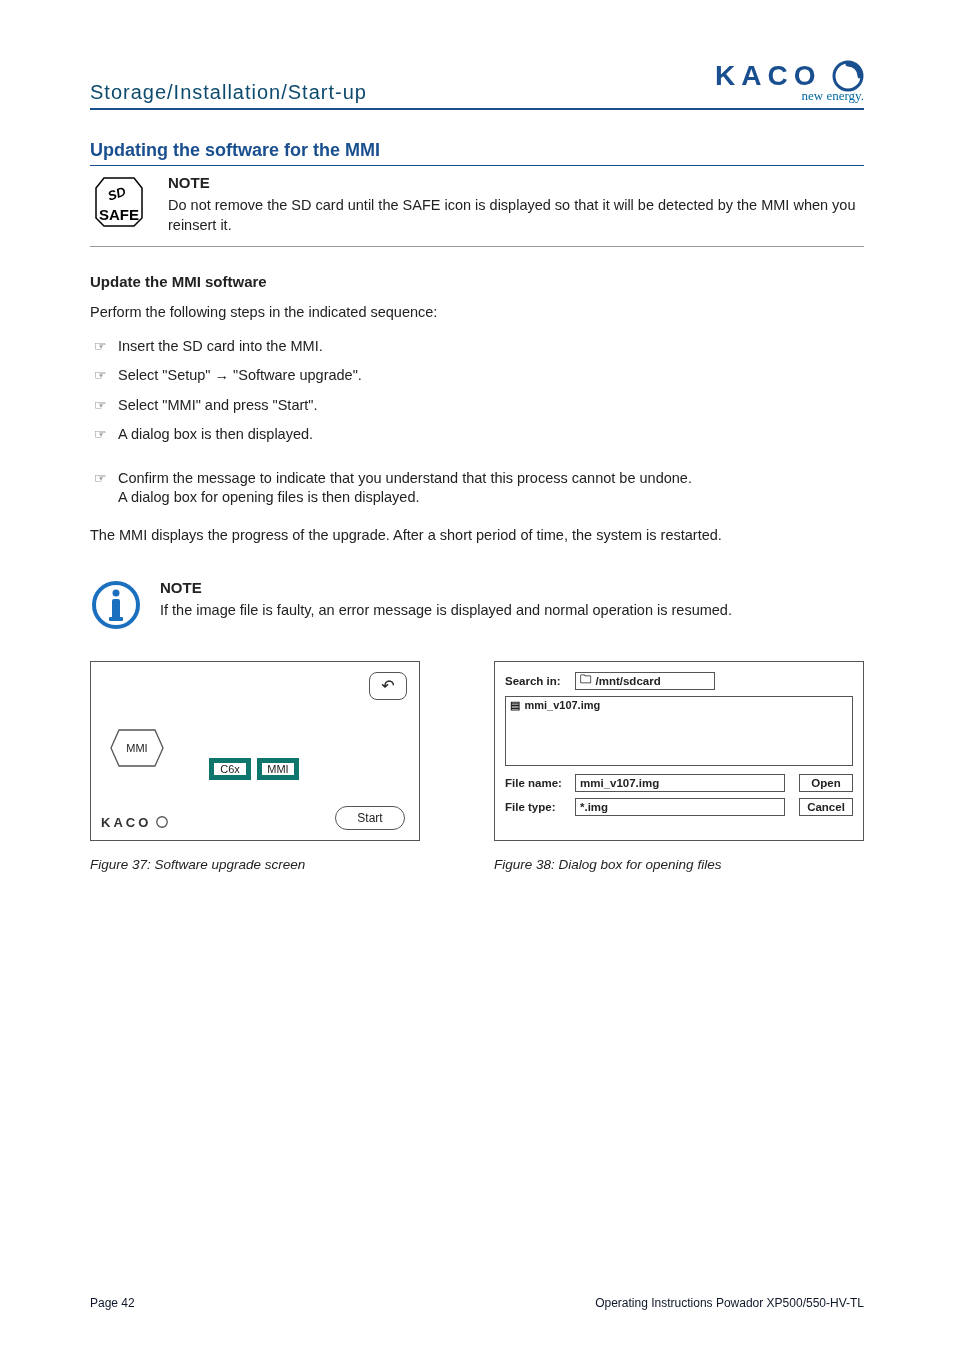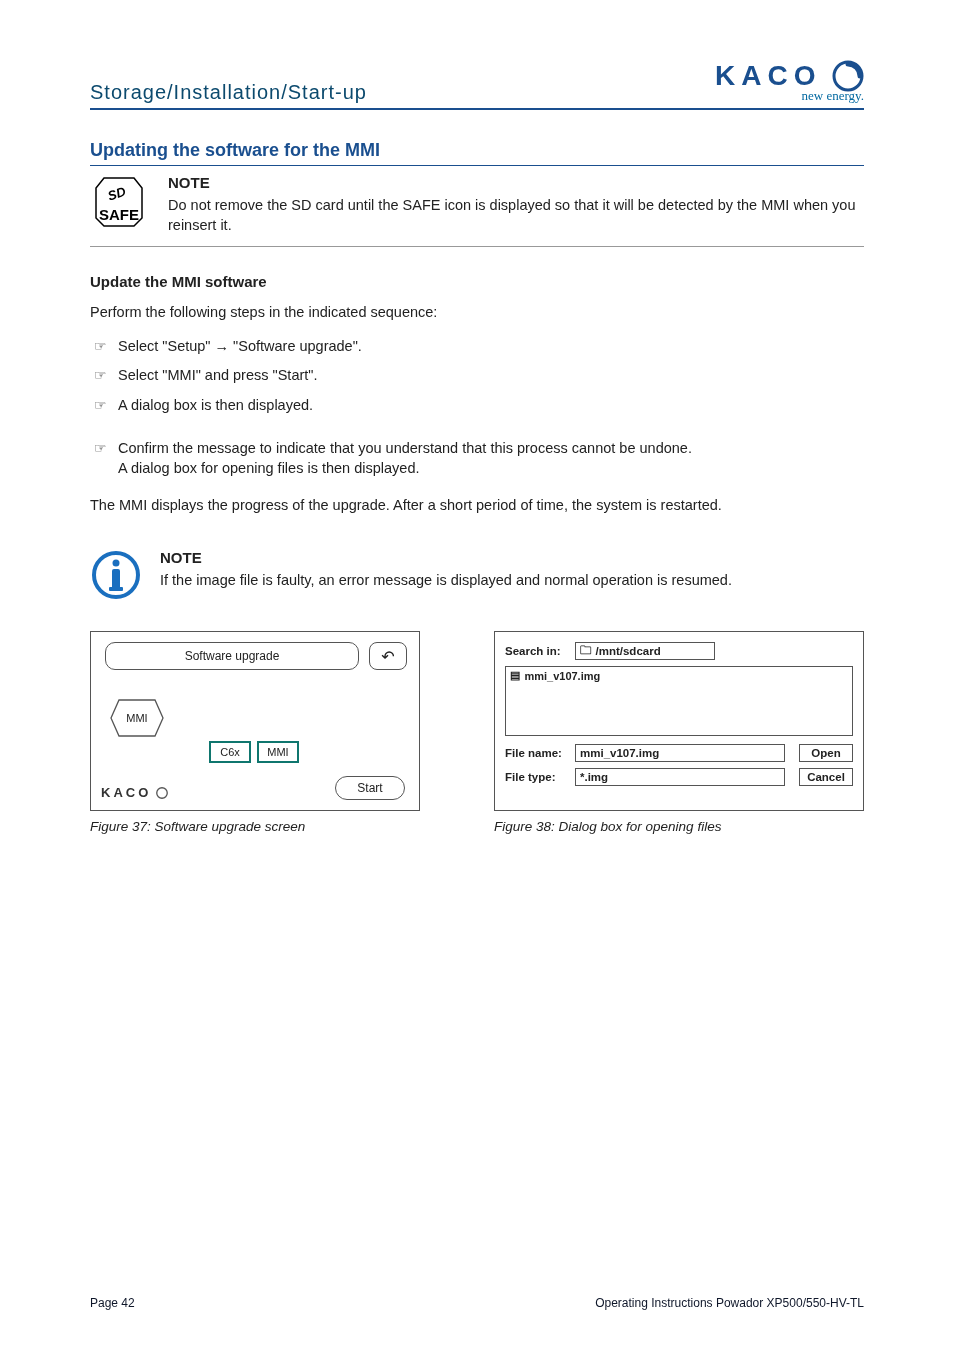--- a/index.html
+++ b/index.html
@@ -93,21 +93,21 @@
     color: #333;
     font-size: 14px;
   }
   .para { font-size: 14.5px; margin: 6px 0 36px 0; }
   .figures-row {
     display: flex;
     gap: 70px;
     margin-top: 20px;
   }
   .fig-col { flex: 1; }
-  .fig-caption { font-style: italic; font-size: 13.5px; margin-top: 8px; }
+  .fig-caption { font-style: italic; font-size: 13.5px; margin-top: 16px; }
   .screen-box {
     border: 1.2px solid #555;
     height: 180px;
     width: 330px;
     position: relative;
     background: #fff;
   }
   .title-bar {
     border: 1.2px solid #555;
     border-radius: 10px;
@@ -135,22 +135,22 @@
     font-size: 11px;
   }
   .hex svg { position:absolute; inset:0; }
   .hex span{ position:relative; z-index:1; }
   .row-boxes {
     position: absolute;
     left: 118px; top: 96px;
     display: flex; gap: 6px;
   }
   .row-boxes .cell {
-    border:2px solid #0f766e; width:42px; height:22px;
-    font-size:11px; display:flex;align-items:center;justify-content:center;margin-top:13px;
+    border:5px solid #0f766e; width:42px; height:22px;
+    font-size:11px; display:flex;align-items:center;justify-content:center;
   }
   .kaco-small {
     position:absolute; bottom:10px; left:10px;
     font-family:"Arial Black",sans-serif; font-weight:900;
     letter-spacing:3px; font-size:13px; color:#333;
     display:flex; align-items:center; gap:4px;
   }
   .start-btn {
     position:absolute; bottom:10px; right:14px;
     border:1.2px solid #555; border-radius:14px;
@@ -218,20 +218,21 @@
     <div class="note-body">
       <div class="note-title">NOTE</div>
       <div class="note-text">Do not remove the SD card until the SAFE icon is displayed so that it will be detected by the MMI when you reinsert it.</div>
     </div>
   </div>
 
   <div class="sub-h">Update the MMI software</div>
   <div class="lead">Perform the following steps in the indicated sequence:</div>
 
   <ul class="steps">
+    <li>Insert the SD card into the MMI.</li>
     <li>Select "Setup" → "Software upgrade".</li>
     <li>Select "MMI" and press "Start".</li>
     <li>A dialog box is then displayed.</li>
   </ul>
 
   <ul class="steps">
     <li>
       <span>Confirm the message to indicate that you understand that this process cannot be undone.</span><br>
       <span>A dialog box for opening files is then displayed.</span>
     </li>
@@ -251,21 +252,20 @@
     </div>
     <div class="note-body">
       <div class="note-title">NOTE</div>
       <div class="note-text">If the image file is faulty, an error message is displayed and normal operation is resumed.</div>
     </div>
   </div>
 
   <div class="figures-row">
     <div class="fig-col">
       <div class="screen-box">
-        <div class="title-bar">Software upgrade</div>
         <div class="back-btn">
           <span>↶</span>
         </div>
         <div class="hex">
           <svg viewBox="0 0 56 40">
               <polygon points="10,2 46,2 54,20 46,38 10,38 2,20" fill="none" stroke="#555" stroke-width="1.3"></polygon>
             </svg>
           <span>MMI</span>
         </div>
         <div class="row-boxes">

